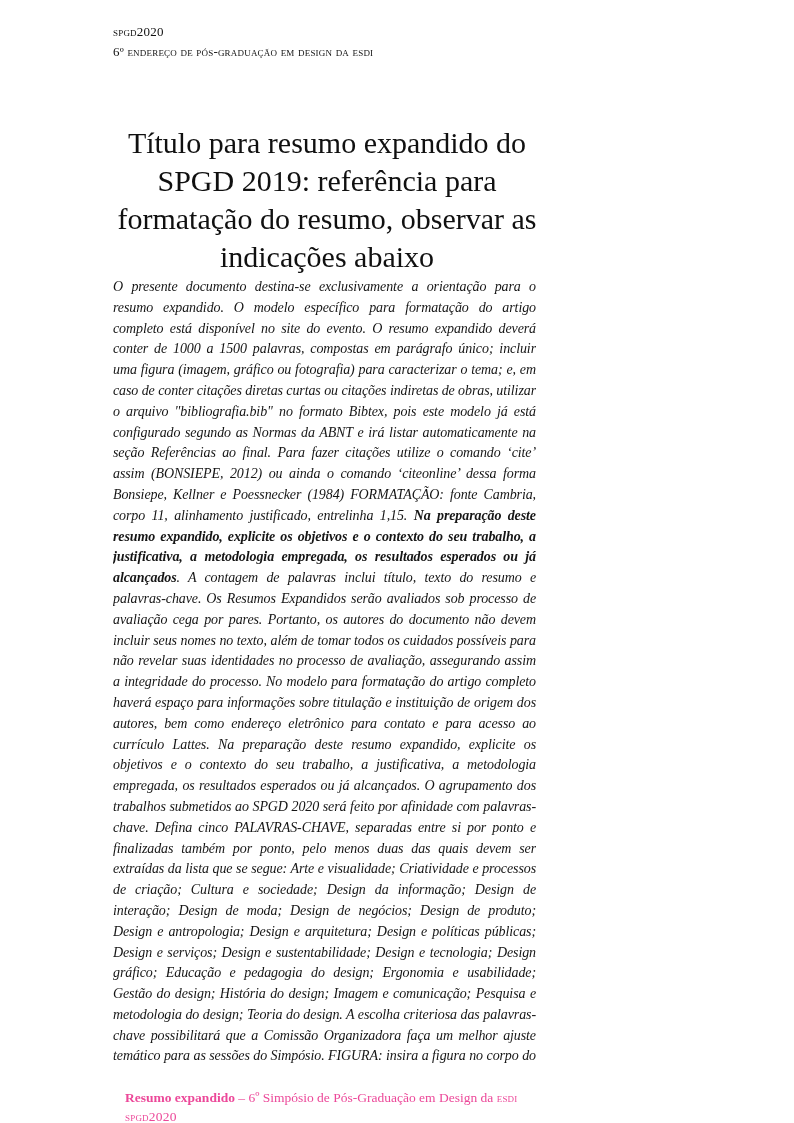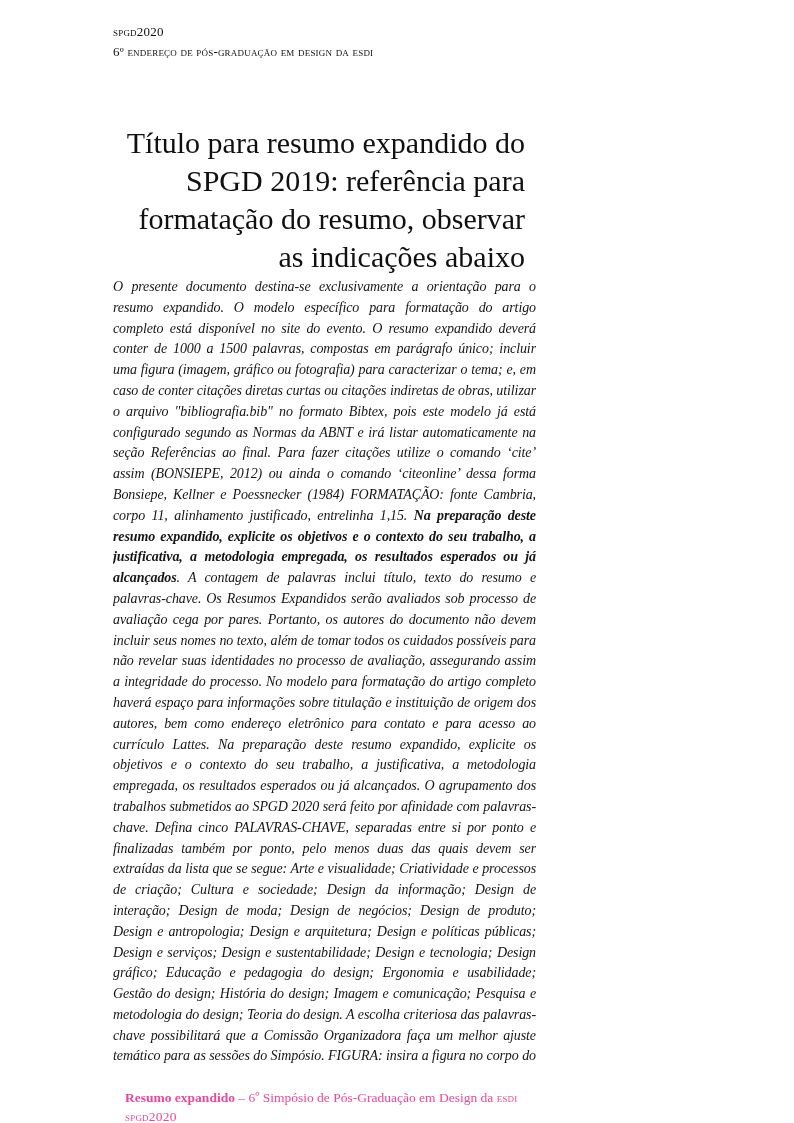--- a/index.html
+++ b/index.html
@@ -12,23 +12,23 @@
   .page {
     position: absolute; inset: 0; width: 649px; height: 1123px;
     background: #ffffff; overflow: hidden; border-radius: 31px;
   }
   .doc-header {
     position: absolute; top: 22px; left: 113px; right: 113px;
     font-size: 13px; line-height: 20px; color: #111111;
   }
   .sc { font-variant: small-caps; letter-spacing: 0.2px; }
   .doc-title {
-    position: absolute; top: 124px; left: 113px; right: 124px;
+    position: absolute; top: 124px; left: 113px; right: 108px;
     font-size: 30px; font-weight: 400; line-height: 38px;
-    color: #101010; text-align: right;
+    color: #101010; text-align: center;
     hyphens: auto; -webkit-hyphens: auto;
   }
   .doc-body {
     position: absolute; top: 277px; left: 113px; right: 113px;
     height: 791px; overflow: hidden;
     font-size: 14px; line-height: 20.8px; letter-spacing: -0.1px;
     text-align: justify; color: #151515;
     hyphens: auto; font-style: italic; -webkit-hyphens: auto;
   }
   .doc-body strong { font-weight: 700; }

